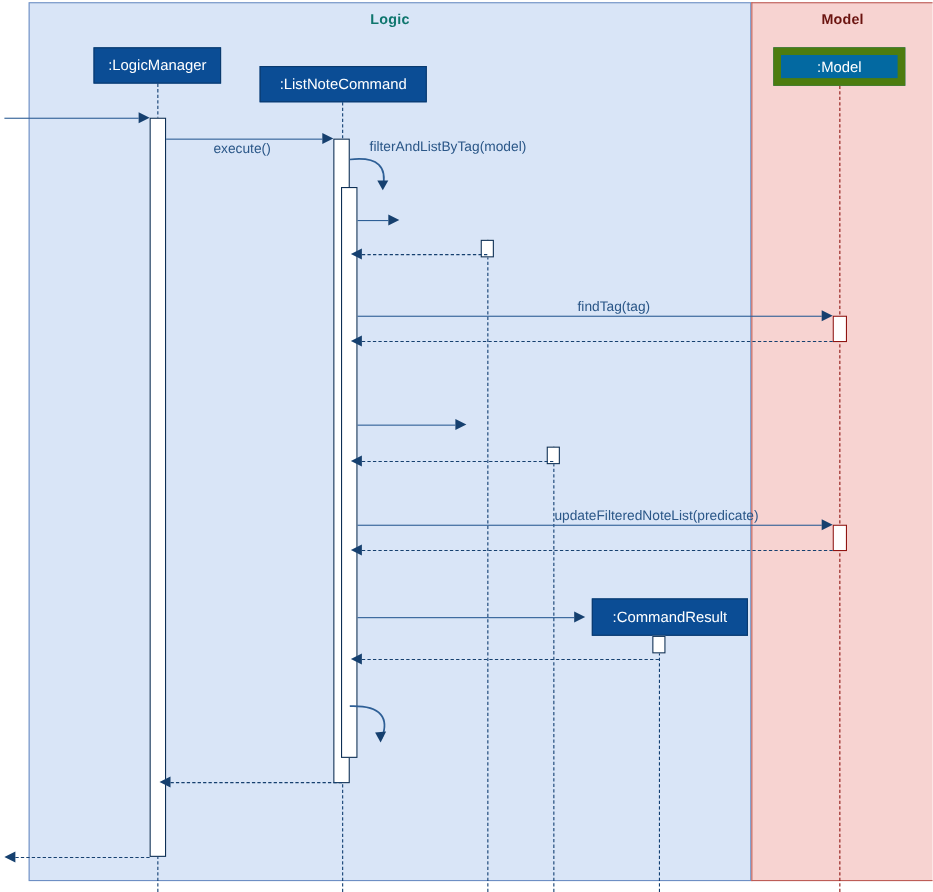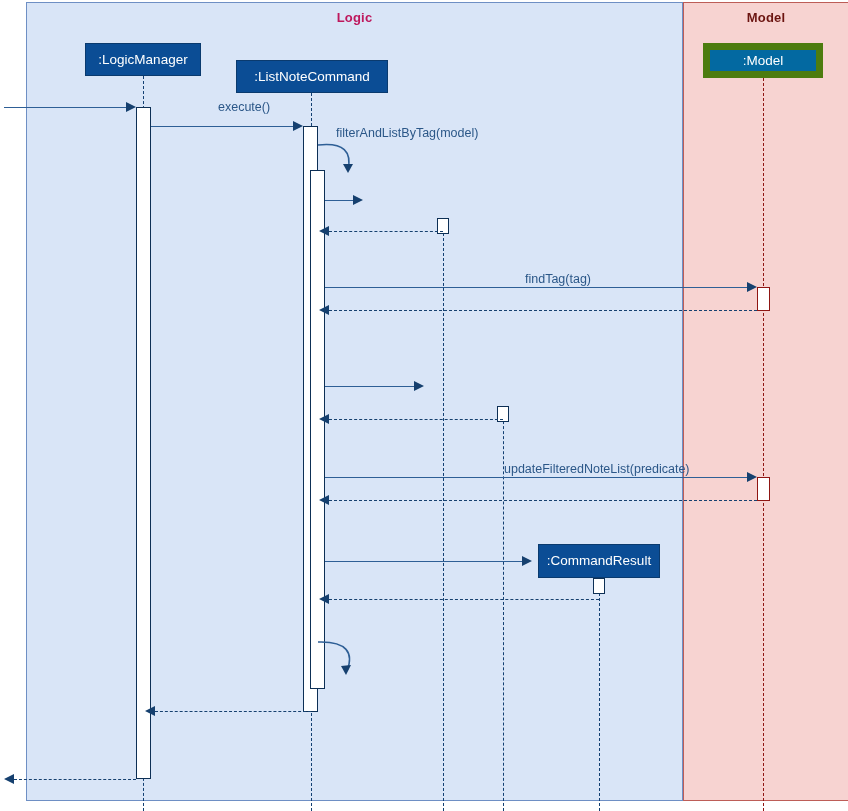--- a/index.html
+++ b/index.html
@@ -38,21 +38,21 @@
   }
   .panel-title {
     position: absolute;
     top: 7px;
     width: 100%;
     text-align: center;
     font-size: 13px;
     font-weight: bold;
     letter-spacing: 0.2px;
   }
-  .panel-logic .panel-title { color: #be185d; }
+  .panel-logic .panel-title { color: #0f766e; }
   .panel-model .panel-title { color: #6b1410; }
 
   
   .lifeline {
     position: absolute;
     width: 0;
     border-left: 1.6px dashed #123f72;
   }
   .lifeline.model {
     border-left: 1.6px dashed #8f1512;
@@ -145,21 +145,21 @@
   <div class="pbox" style="left:85px; top:43px; width:116px; height:33px;">
     <span>:LogicManager</span>
   </div>
 
   <div class="pbox" style="left:236px; top:60px; width:152px; height:33px;align-items:center;">
     <span>:ListNoteCommand</span>
   </div>
 
 
 
-  <div class="pbox" style="left:538px; top:544px; width:122px; height:34px;">
+  <div class="pbox" style="left:538px; top:544px; width:142px; height:34px;">
     <span>:CommandResult</span>
   </div>
 
   <div class="pbox model-box" style="left:703px; top:43px; width:120px; height:35px;">
     <span>:Model</span>
   </div>
 
   <div class="act" style="left:136px; top:107px; width:15px; height:672px;"></div>
 
   <div class="act" style="left:303px; top:126px; width:15px; height:586px;"></div>
@@ -171,21 +171,21 @@
   <div class="act" style="left:497px; top:406px; width:12px; height:16px;"></div>
 
   <div class="act" style="left:593px; top:578px; width:12px; height:16px;"></div>
 
   <div class="act model-act" style="left:757px; top:287px; width:13px; height:24px;"></div>
   <div class="act model-act" style="left:757px; top:477px; width:13px; height:24px;"></div>
 
   <div class="msg" style="left:4px; top:107px; width:122px;"></div>
   <div class="arrowhead right" style="left:126px; top:102px;"></div>
 
-  <div class="msglabel" style="left:194px; top:100px;margin-left:24px;">execute()</div>
+  <div class="msglabel" style="left:194px; top:128px;">execute()</div>
   <div class="msg" style="left:151px; top:126px; width:142px;"></div>
   <div class="arrowhead right" style="left:293px; top:121px;"></div>
 
   <div class="msglabel" style="left:336px; top:126px;">filterAndListByTag(model)</div>
   <div class="selfcall" style="left:314px; top:140px; width:50px; height:40px;">
     <svg width="50" height="40" viewBox="0 0 50 40">
       <path d="M 4 5 C 30 2, 38 12, 34 30" fill="none" stroke="#2e5f96" stroke-width="1.6"></path>
       <polygon points="34,33 29,24 39,24" fill="#16406f"></polygon>
     </svg>
   </div>

